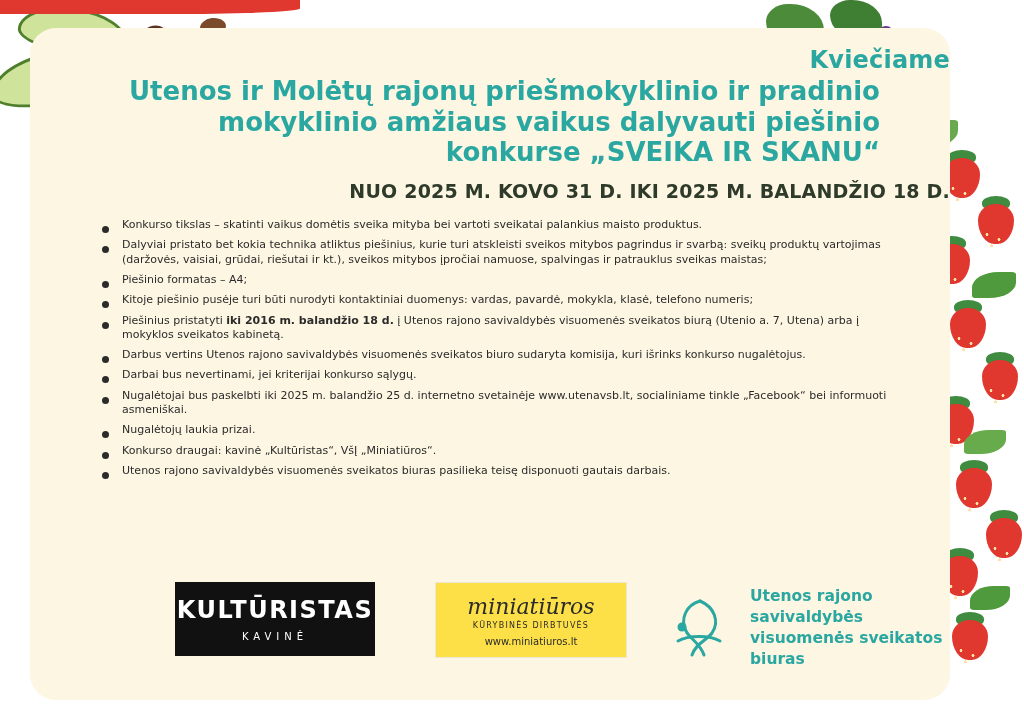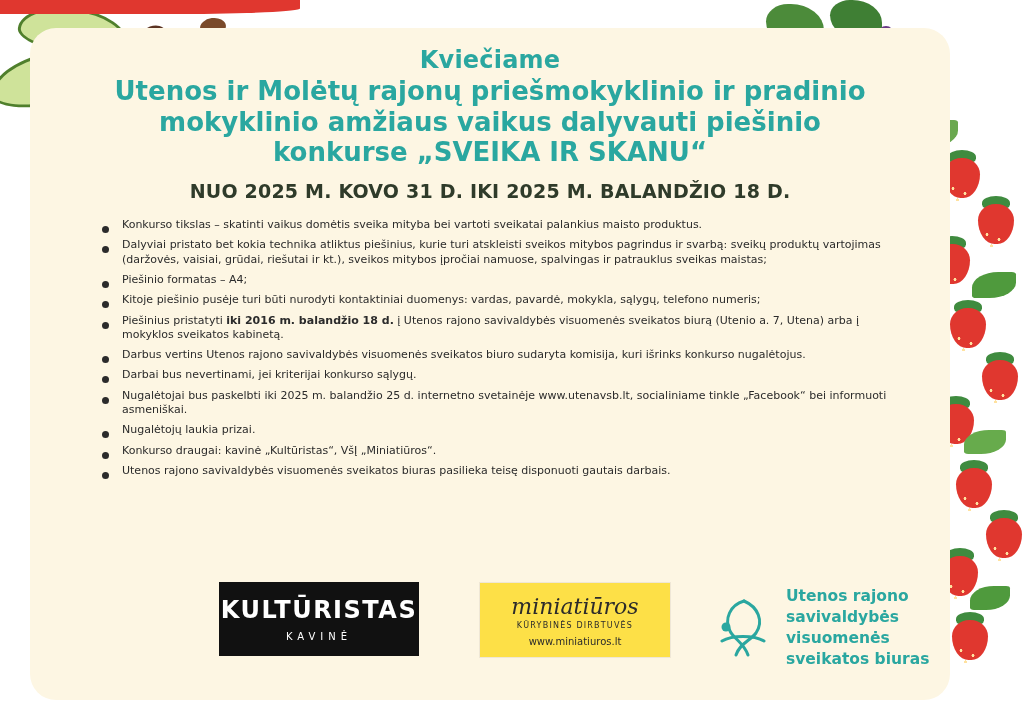--- a/index.html
+++ b/index.html
@@ -49,21 +49,21 @@
   .grape.d{background:#4e2a64;}
   .gleaf{position:absolute;background:#4c8b3a;border-radius:40% 60% 35% 65%;}
 
   
   .card{
     position:absolute;left:30px;top:28px;width:920px;height:672px;
     background:#fdf6e3;border-radius:26px;
   }
 
   .head{
-    text-align:center;padding-top:18px;
+    text-align:right;padding-top:18px;
   }
   .kv{
     color:#2aa7a0;font-size:24px;font-weight:700;letter-spacing:.2px;
   }
   .title{
     color:#2aa7a0;font-size:26px;font-weight:700;line-height:1.18;margin-top:2px;
     padding:0 70px;
   }
   .dates{
     color:#2f3b2a;font-size:19px;font-weight:700;margin-top:12px;letter-spacing:.2px;
@@ -81,38 +81,38 @@
     background:#2b2b2b;
   }
   li.green{color:#3d9b3a;}
   li.green:before{background:#2b2b2b;}
   li.orange{color:#e08a2e;}
   li.dark{color:#2b2b2b;}
   b.bold{font-weight:700;}
 
   
   .logos{
-    position:absolute;left:0;right:0;bottom:34px;height:84px;margin-left:44px;
+    position:absolute;left:0;right:0;bottom:34px;height:84px;
   }
   .logo-kult{
     position:absolute;left:145px;top:0;width:200px;height:74px;background:#111;
     color:#fff;display:flex;flex-direction:column;align-items:center;justify-content:center;
   }
   .logo-kult .k1{font-size:24px;font-weight:700;letter-spacing:1.5px;}
   .logo-kult .k2{font-size:10px;letter-spacing:5px;margin-top:7px;}
   .logo-min{
     position:absolute;left:405px;top:0;width:190px;height:74px;background:#fde047;
     display:flex;flex-direction:column;align-items:center;justify-content:center;
     border:1px solid #efe7d6;
   }
   .logo-min .m1{font-family:"DejaVu Serif", serif;font-style:italic;font-size:22px;color:#2b2b2b;}
   .logo-min .m2{font-size:8px;letter-spacing:1.2px;color:#2b2b2b;margin-top:2px;text-align:right;}
   .logo-min .m3{font-size:10px;color:#2b2b2b;margin-top:6px;}
   .logo-vsb{
-    position:absolute;left:640px;top:4px;display:flex;align-items:center;gap:14px;
+    position:absolute;left:640px;top:4px;display:flex;align-items:center;gap:22px;
   }
   .logo-vsb .mark{width:58px;height:62px;}
   .logo-vsb .txt{color:#2aa7a0;font-size:15.5px;font-weight:700;line-height:1.35;}
 </style>
 </head>
 <body>
 
 <div class="poster">
 
   <div class="art tl-band">
@@ -199,21 +199,21 @@
     <div class="head">
       <div class="kv">Kviečiame</div>
       <div class="title">Utenos ir Molėtų rajonų priešmokyklinio ir pradinio mokyklinio amžiaus vaikus dalyvauti piešinio konkurse „SVEIKA IR SKANU“</div>
       <div class="dates">NUO 2025 M. KOVO 31 D. IKI 2025 M. BALANDŽIO 18 D.</div>
     </div>
 
     <ul class="bullets">
       <li class="green">Konkurso tikslas – skatinti vaikus domėtis sveika mityba bei vartoti sveikatai palankius maisto produktus.</li>
       <li class="dark">Dalyviai pristato bet kokia technika atliktus piešinius, kurie turi atskleisti sveikos mitybos pagrindus ir svarbą: sveikų produktų vartojimas (daržovės, vaisiai, grūdai, riešutai ir kt.), sveikos mitybos įpročiai namuose, spalvingas ir patrauklus sveikas maistas;</li>
       <li class="orange">Piešinio formatas – A4;</li>
-      <li class="green">Kitoje piešinio pusėje turi būti nurodyti kontaktiniai duomenys: vardas, pavardė, mokykla, sąlygų, telefono numeris;</li>
+      <li class="green">Kitoje piešinio pusėje turi būti nurodyti kontaktiniai duomenys: vardas, pavardė, mokykla, klasė, telefono numeris;</li>
       <li class="orange">Piešinius pristatyti <b class="bold">iki 2016 m. balandžio 18 d.</b> į Utenos rajono savivaldybės visuomenės sveikatos biurą (Utenio a. 7, Utena) arba į mokyklos sveikatos kabinetą.</li>
       <li class="dark">Darbus vertins Utenos rajono savivaldybės visuomenės sveikatos biuro sudaryta  komisija, kuri išrinks konkurso nugalėtojus.</li>
       <li class="orange">Darbai bus nevertinami, jei kriterijai konkurso sąlygų.</li>
       <li class="dark">Nugalėtojai bus paskelbti iki 2025 m. balandžio 25 d. internetno svetainėje www.utenavsb.lt, socialiniame tinkle „Facebook“ bei informuoti asmeniškai.</li>
       <li class="green">Nugalėtojų laukia prizai.</li>
       <li class="orange">Konkurso draugai: kavinė „Kultūristas“, VšĮ „Miniatiūros“.</li>
       <li class="dark">Utenos rajono savivaldybės visuomenės sveikatos biuras pasilieka teisę disponuoti gautais darbais.</li>
     </ul>
 
     <div class="logos">

